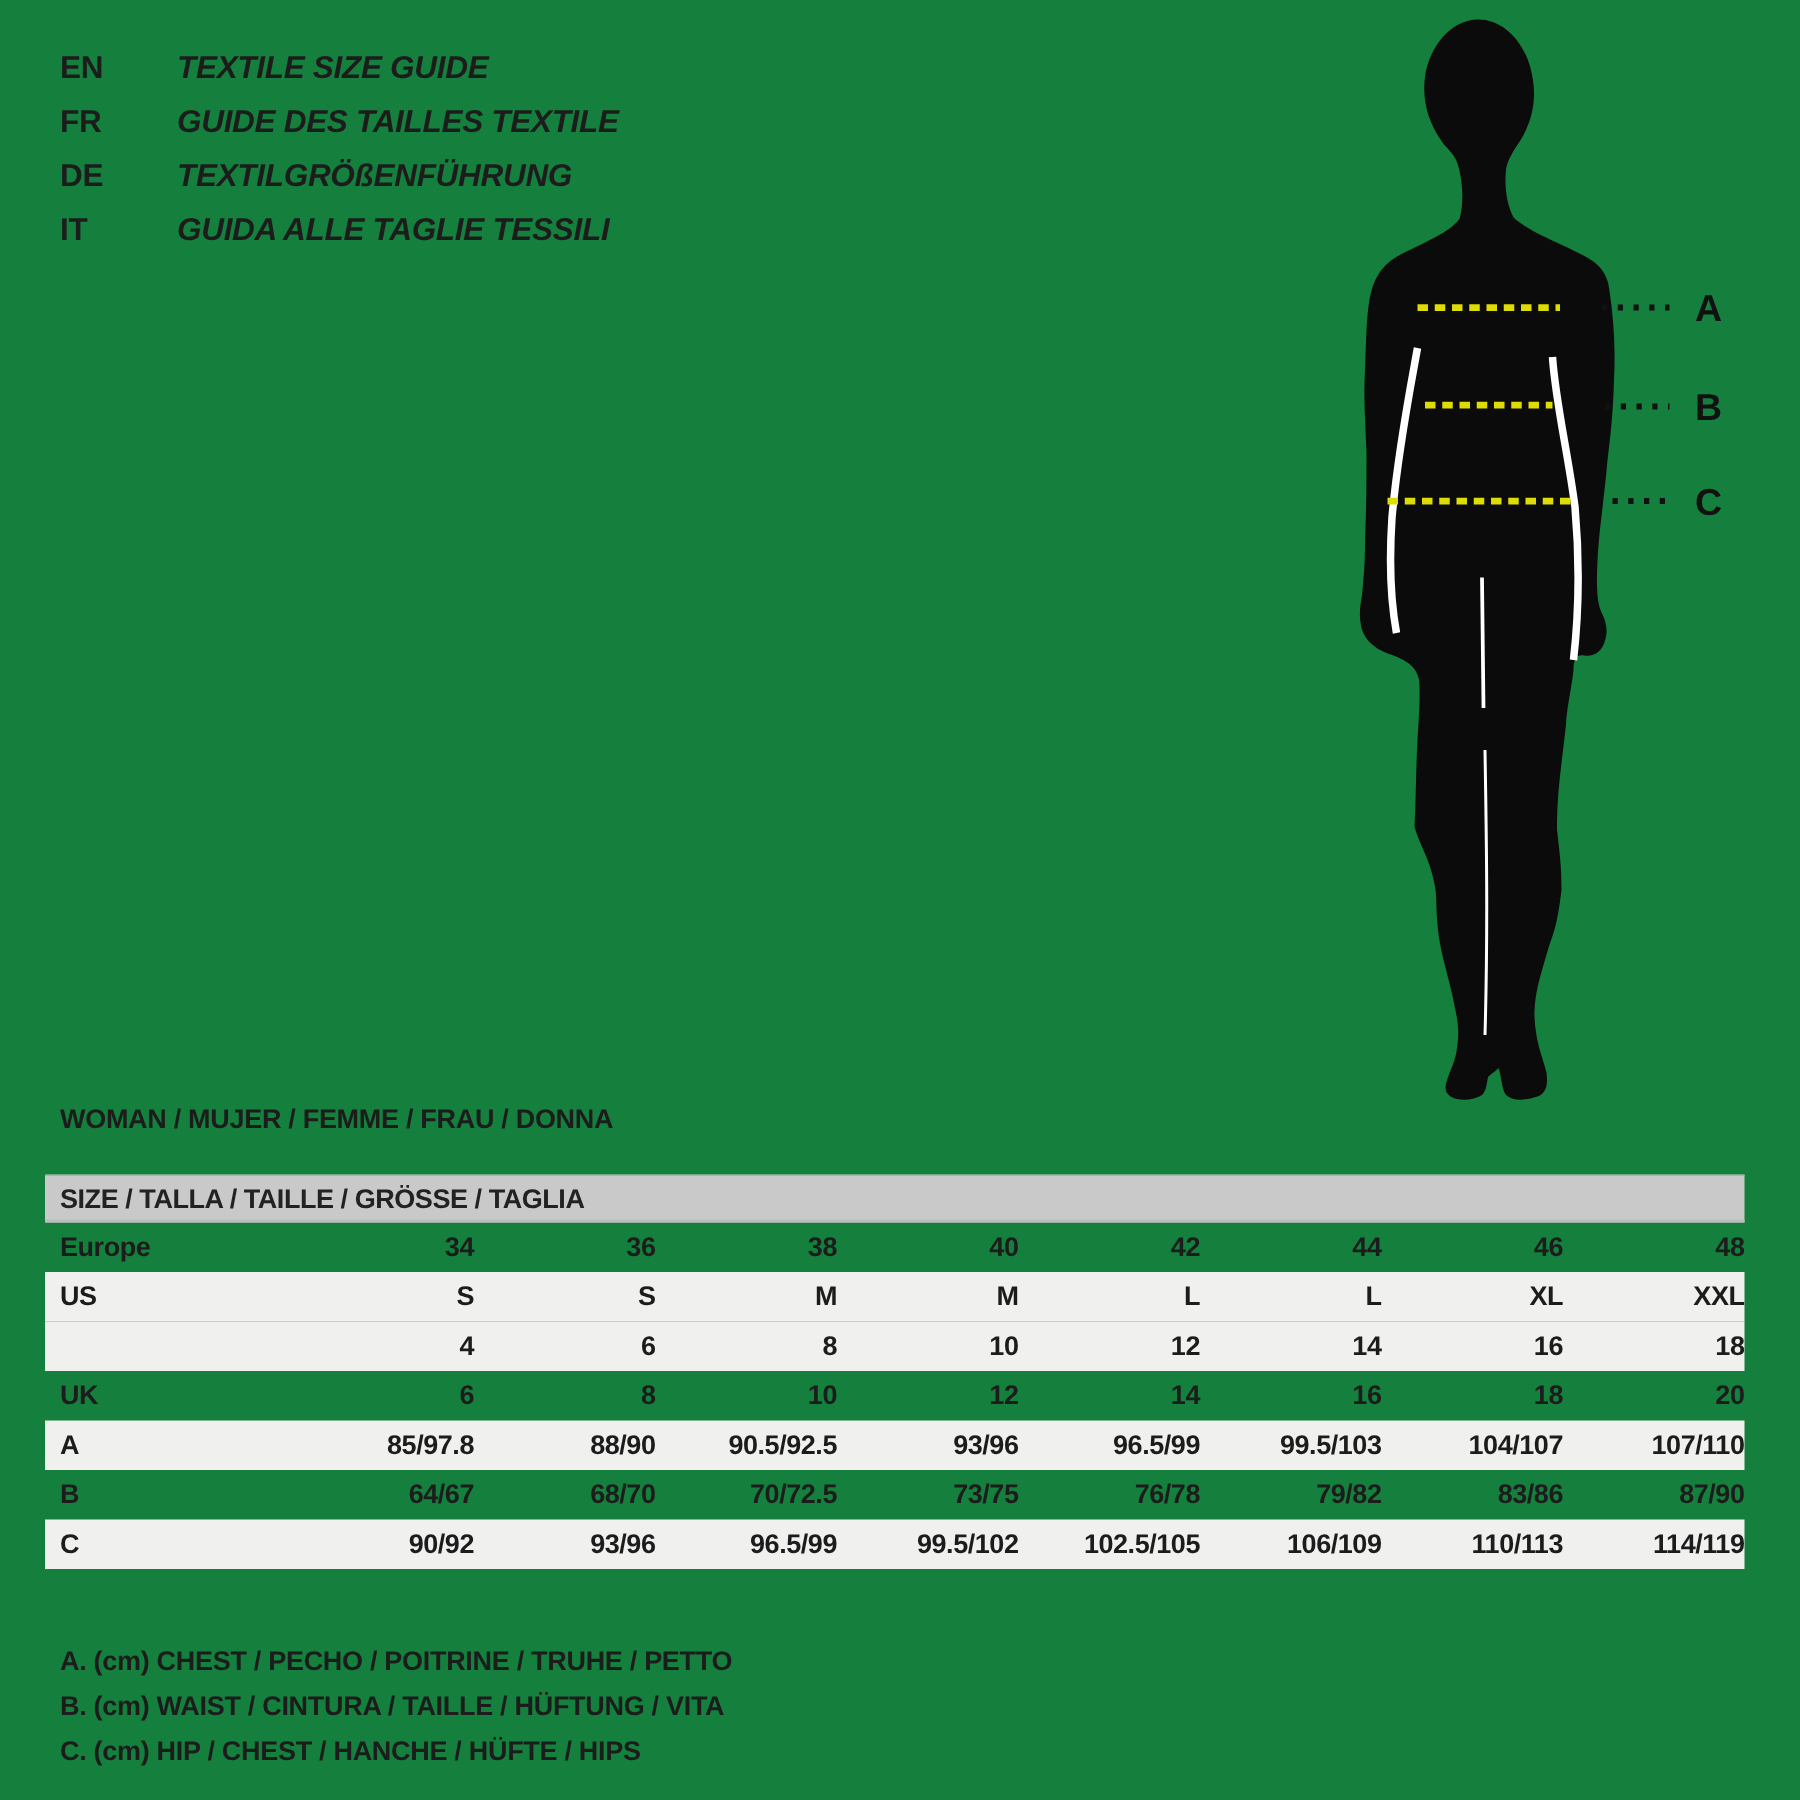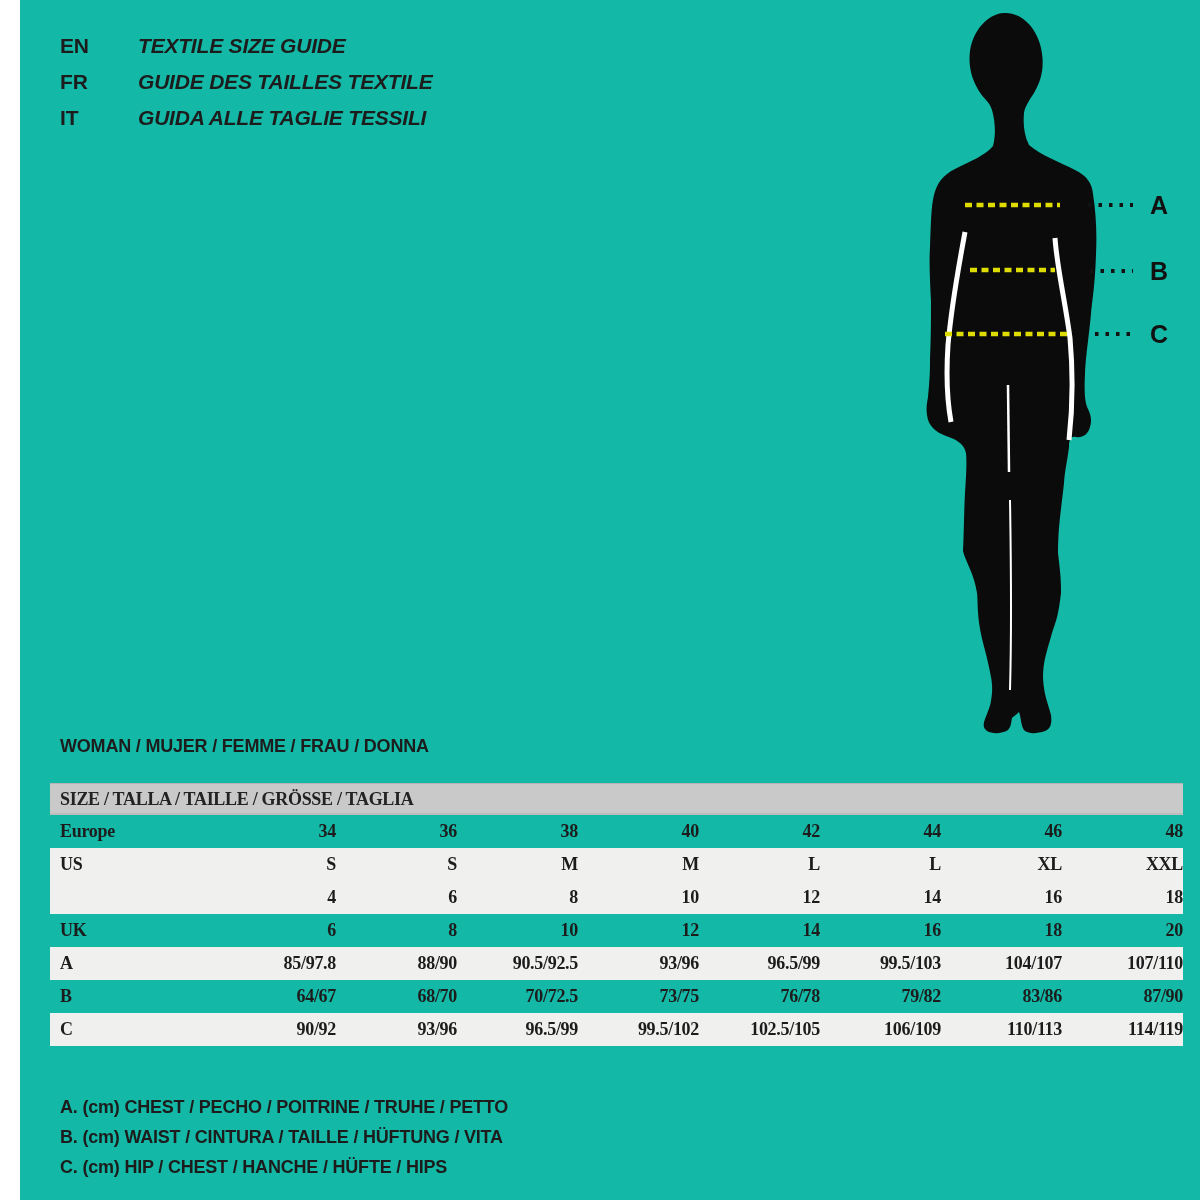--- a/index.html
+++ b/index.html
@@ -2,37 +2,37 @@
 <html><head>
 <meta charset="utf-8">
 <style>
   html,body{margin:0;padding:0;}
   body{
     width:1200px;height:1200px;background:#ffffff;
     font-family:"Liberation Sans", sans-serif;
     color:#1c1c1c;
     position:relative;overflow:hidden;
   }
-  .sheet{position:absolute;inset:0;background:#14b8a6;margin-left:20px;}
+  .sheet{position:absolute;inset:0;background:#15803d;}
 
   
   .lang-list{position:absolute;left:40px;top:28px;}
   .lang-row{display:flex;height:36px;line-height:36px;}
   .lang-code{width:78px;font-size:21px;font-weight:700;letter-spacing:-0.2px;}
   .lang-title{font-size:21px;font-weight:700;letter-spacing:-0.2px;font-style:italic;}
 
   
   .figure-svg{position:absolute;left:880px;top:0;}
   .figure-label{font-family:"Liberation Sans", sans-serif;font-size:25px;font-weight:700;fill:#111;}
 
   
   .section-title{position:absolute;left:40px;top:736px;font-size:18px;font-weight:700;letter-spacing:-0.2px;}
 
   
-  .size-table{position:absolute;left:30px;top:783px;width:1133px;font-weight:700;font-size:18px;letter-spacing:-0.3px;font-family:Liberation Serif, serif;}
+  .size-table{position:absolute;left:30px;top:783px;width:1133px;font-weight:700;font-size:18px;letter-spacing:-0.3px;}
   .table-header{
     height:32px;line-height:32px;background:#c9c9c9;color:#222;
     padding-left:10px;box-shadow:inset 0 1px 0 #b3b3b3, inset 0 -2px 0 #bdbdbd;
   }
   .t-row{display:grid;grid-template-columns:165px repeat(8,1fr);height:33px;line-height:33px;}
   .t-row.shaded{background:#f0f0ef;}
   .t-row .row-label{padding-left:10px;text-align:left;}
   .t-row .cell{text-align:right;}
 
   
@@ -45,20 +45,24 @@
 <div class="sheet">
 
   <div class="lang-list">
     <div class="lang-row">
       <span class="lang-code">EN</span>
       <span class="lang-title">TEXTILE SIZE GUIDE</span>
     </div>
     <div class="lang-row">
       <span class="lang-code">FR</span>
       <span class="lang-title">GUIDE DES TAILLES TEXTILE</span>
+    </div>
+    <div class="lang-row">
+      <span class="lang-code">DE</span>
+      <span class="lang-title">TEXTILGRÖßENFÜHRUNG</span>
     </div>
     <div class="lang-row">
       <span class="lang-code">IT</span>
       <span class="lang-title">GUIDA ALLE TAGLIE TESSILI</span>
     </div>
   </div>
 
   <svg class="figure-svg" width="320" height="745" viewBox="0 0 320 745">
     <path fill="#0b0b0b" d="
       M104,13

